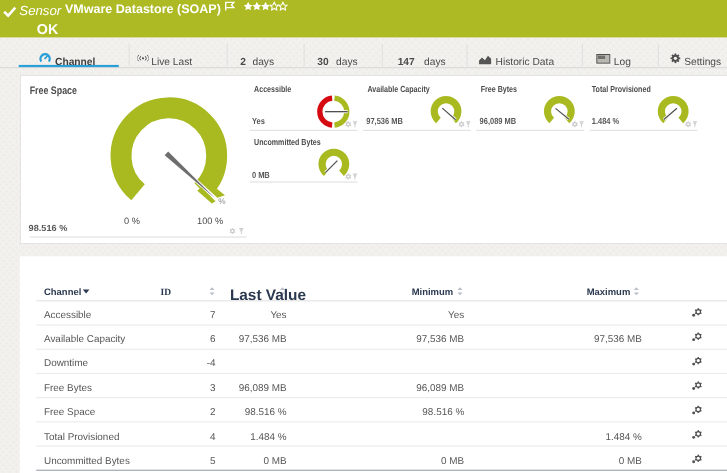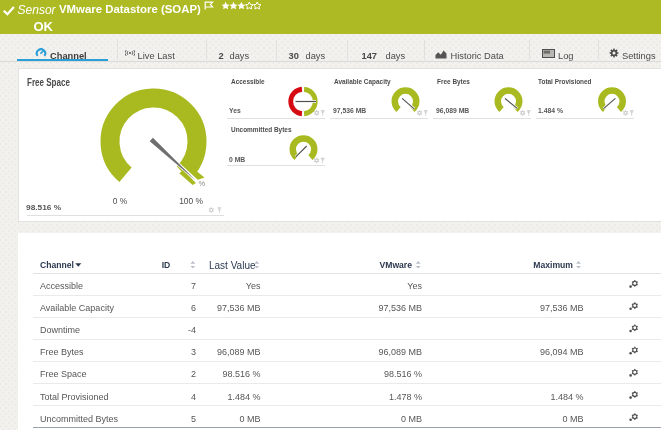--- a/index.html
+++ b/index.html
@@ -196,23 +196,23 @@
     <use href="#chgear" x="634.8" y="416.6"></use>
   </g>
   <use href="#sort" x="192.8" y="264.8"></use>
   <use href="#sort" x="256.8" y="264.8"></use>
   <use href="#sort" x="418.2" y="264.8"></use>
   <use href="#sort" x="578.5" y="264.8"></use>
   <polygon points="75.3,263.2 81.3,263.2 78.3,266.8" fill="#2b3950"></polygon>
 </svg>
 
 <div class="abs" style="left:40px;top:259.5px;font-size:8.6px;font-weight:bold;color:#2b3950;">Channel</div>
-<div class="abs" style="left:146px;top:259.5px;width:40px;text-align:center;font-size:8.6px;font-weight:bold;color:#2b3950;">ID</div>
-<div class="abs" style="left:209px;top:259.5px;font-size:10px;font-weight:normal;color:#2b3950;">Last Value</div>
-<div class="abs" style="left:335px;top:259.5px;width:77px;text-align:right;font-size:8.6px;font-weight:bold;color:#2b3950;">VMware</div>
+<div class="abs" style="left:146px;top:259.5px;width:40px;text-align:left;font-size:8.6px;font-weight:bold;color:#2b3950;font-family:Liberation Serif, serif;">ID</div>
+<div class="abs" style="left:209px;top:259.5px;font-size:14px;font-weight:bold;color:#2b3950;">Last Value</div>
+<div class="abs" style="left:335px;top:259.5px;width:77px;text-align:right;font-size:8.6px;font-weight:bold;color:#2b3950;">Minimum</div>
 <div class="abs" style="left:495px;top:259.5px;width:78px;text-align:right;font-size:8.6px;font-weight:bold;color:#2b3950;">Maximum</div>
 <div class="abs" style="left:33px;top:272.5px;width:628px;height:1px;background:#e2e2e2;"></div>
 
 <div class="row" style="top:274.5px;">
   <span class="rn">Accessible</span>
   <span class="rv" style="left:120px;width:58px;">7</span>
   <span class="rv" style="left:160px;width:82.5px;">Yes</span>
   <span class="rv" style="left:300px;width:104px;">Yes</span>
 </div>
 <div class="sep" style="left:33px;top:295px;width:628px;"></div>
@@ -227,35 +227,33 @@
 <div class="row" style="top:318.9px;">
   <span class="rn">Downtime</span>
   <span class="rv" style="left:120px;width:58px;">-4</span>
 </div>
 <div class="sep" style="left:33px;top:339px;width:628px;"></div>
 <div class="row" style="top:341.1px;">
   <span class="rn">Free Bytes</span>
   <span class="rv" style="left:120px;width:58px;">3</span>
   <span class="rv" style="left:160px;width:82.5px;">96,089 MB</span>
   <span class="rv" style="left:300px;width:104px;">96,089 MB</span>
-  <span class="rv" style="left:460px;width:105.5px;">96,094 MB</span>
 </div>
 <div class="sep" style="left:33px;top:361px;width:628px;"></div>
 <div class="row" style="top:363.3px;">
   <span class="rn">Free Space</span>
   <span class="rv" style="left:120px;width:58px;">2</span>
   <span class="rv" style="left:160px;width:82.5px;">98.516 %</span>
   <span class="rv" style="left:300px;width:104px;">98.516 %</span>
 </div>
 <div class="sep" style="left:33px;top:383px;width:628px;"></div>
 <div class="row" style="top:385.5px;">
   <span class="rn">Total Provisioned</span>
   <span class="rv" style="left:120px;width:58px;">4</span>
   <span class="rv" style="left:160px;width:82.5px;">1.484 %</span>
-  <span class="rv" style="left:300px;width:104px;">1.478 %</span>
   <span class="rv" style="left:460px;width:105.5px;">1.484 %</span>
 </div>
 <div class="sep" style="left:33px;top:405px;width:628px;"></div>
 <div class="row" style="top:407.7px;">
   <span class="rn">Uncommitted Bytes</span>
   <span class="rv" style="left:120px;width:58px;">5</span>
   <span class="rv" style="left:160px;width:82.5px;">0 MB</span>
   <span class="rv" style="left:300px;width:104px;">0 MB</span>
   <span class="rv" style="left:460px;width:105.5px;">0 MB</span>
 </div>

